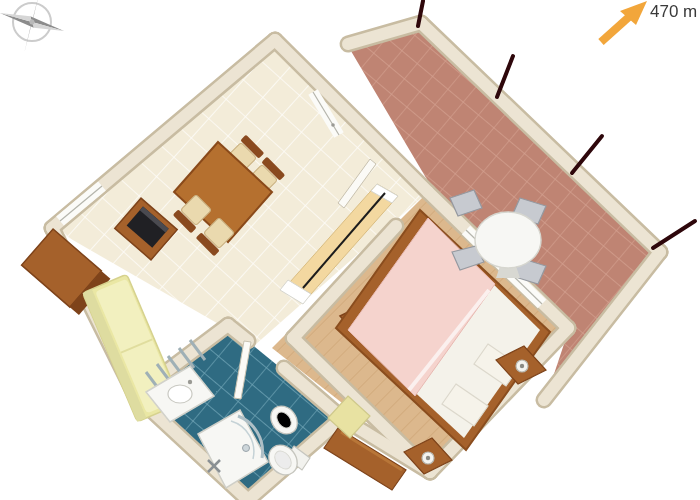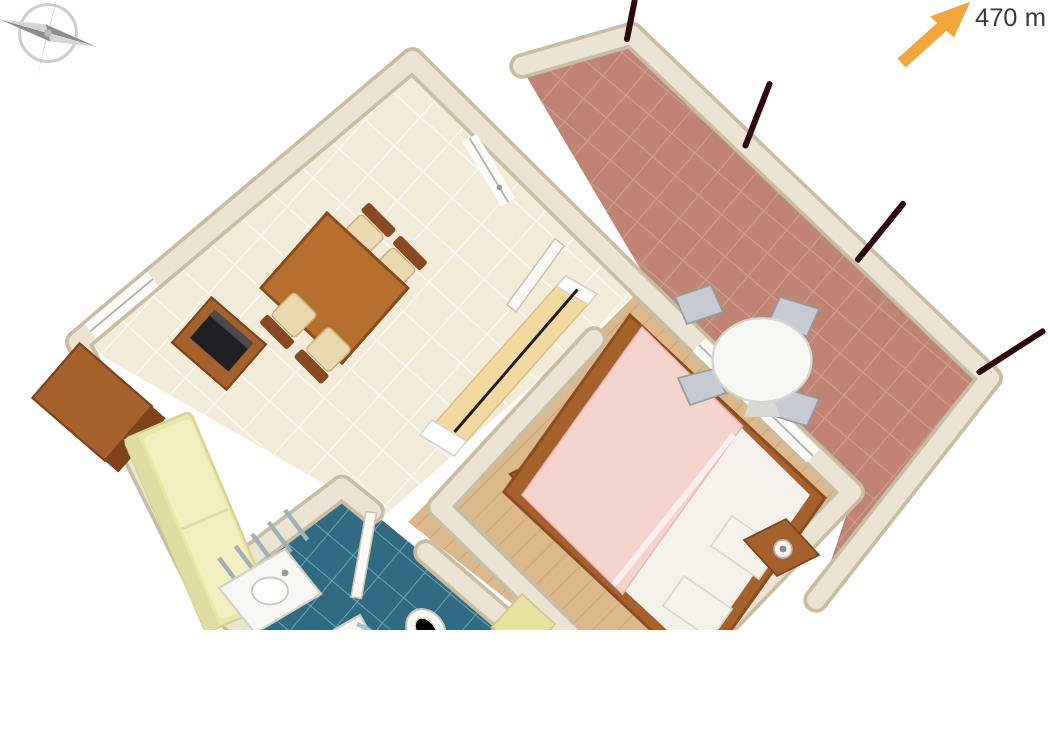--- a/index.html
+++ b/index.html
@@ -1,16 +1,16 @@
 <!DOCTYPE html>
 <html><head>
 <meta charset="utf-8">
 <style>
   html,body{margin:0;padding:0;background:#ffffff;}
-  .canvas{position:relative;width:700px;height:420px;background:#ffffff;overflow:hidden;
+  .canvas{position:relative;width:700px;height:500px;background:#ffffff;overflow:hidden;
           font-family:"Liberation Sans",sans-serif;}
   svg{position:absolute;left:0;top:0;}
   svg text{font-family:"Liberation Sans",sans-serif;font-size:17px;}
 </style>
 </head>
 <body>
 
 <div class="canvas">
 <svg width="700" height="500" viewBox="0 0 700 500">
   <defs>

